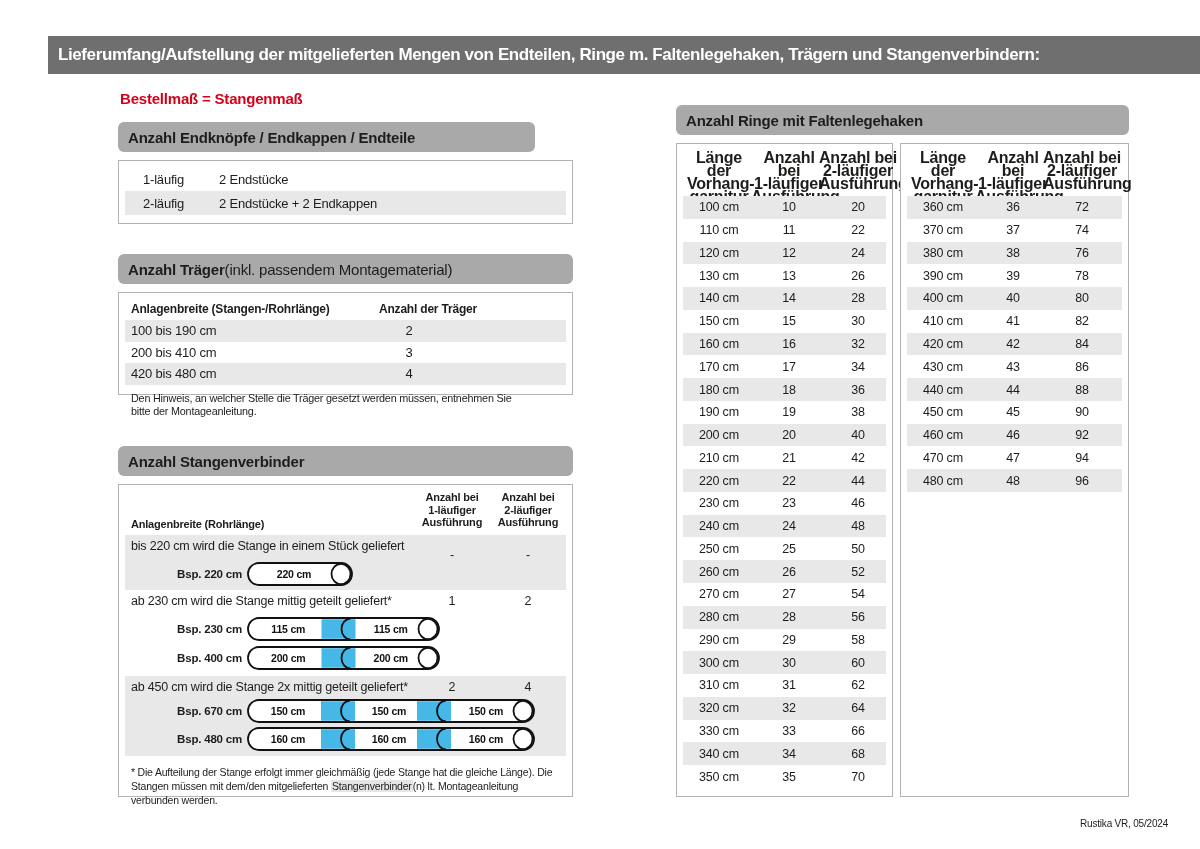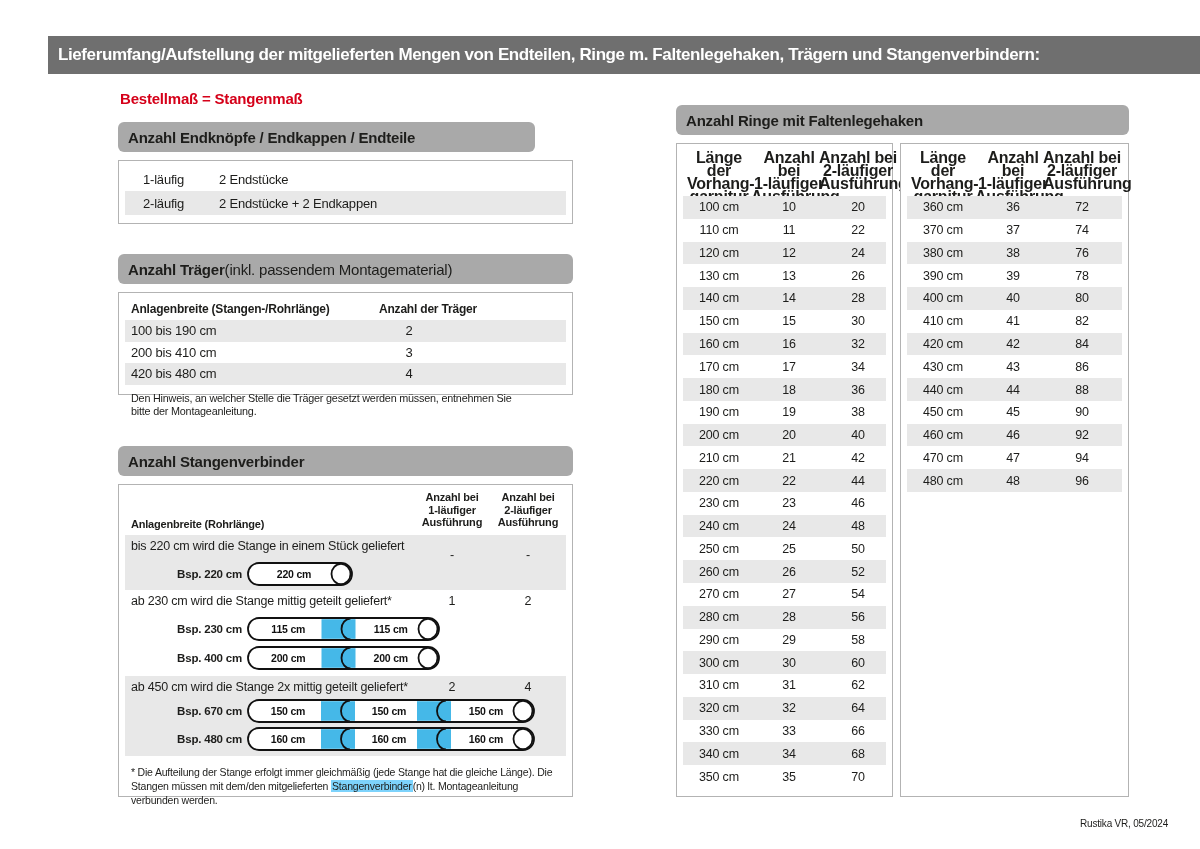--- a/index.html
+++ b/index.html
@@ -59,21 +59,21 @@
   .vb-group.striped{background:#e8e8e8;}
   .vb-text{position:absolute;left:6px;top:4px;font-size:12.5px;}
   .vb-val{position:absolute;width:60px;text-align:center;font-size:12.5px;}
   .vb-val.v1{left:297px;}
   .vb-val.v2{left:373px;}
   .vb-group.low-vals .vb-val{top:13px;}
   .vb-group.high-vals .vb-val{top:4px;}
   .rod-row{position:absolute;left:0;height:26px;display:flex;align-items:center;margin-left:22px;}
   .rod-label{display:inline-block;width:95px;text-align:right;padding-right:5px;font-size:11.5px;font-weight:bold;}
   .vb-foot{margin:9px 12px 0;font-size:10.5px;line-height:14px;width:428px;}
-  .vb-hl{background:#7dd3fc;padding:0 1px;}
+  .vb-hl{background:#e5e5e5;padding:0 1px;}
 
   
   .ring-head{position:relative;height:52px;font-size:16px;font-weight:bold;}
   .ring-head .h{position:absolute;top:7px;text-align:center;white-space:pre-line;line-height:13px;}
   .ring-head .h1{left:10px;width:64px;}
   .ring-head .h2{left:74px;width:76px;}
   .ring-head .h3{left:142px;width:78px;}
   .ring-row{position:relative;height:22.77px;margin:0 6px;font-size:12.5px;}
   .ring-row:nth-child(odd){background:#e8e8e8;}
   .ring-row span{position:absolute;top:50%;transform:translateY(-50%);text-align:center;}

